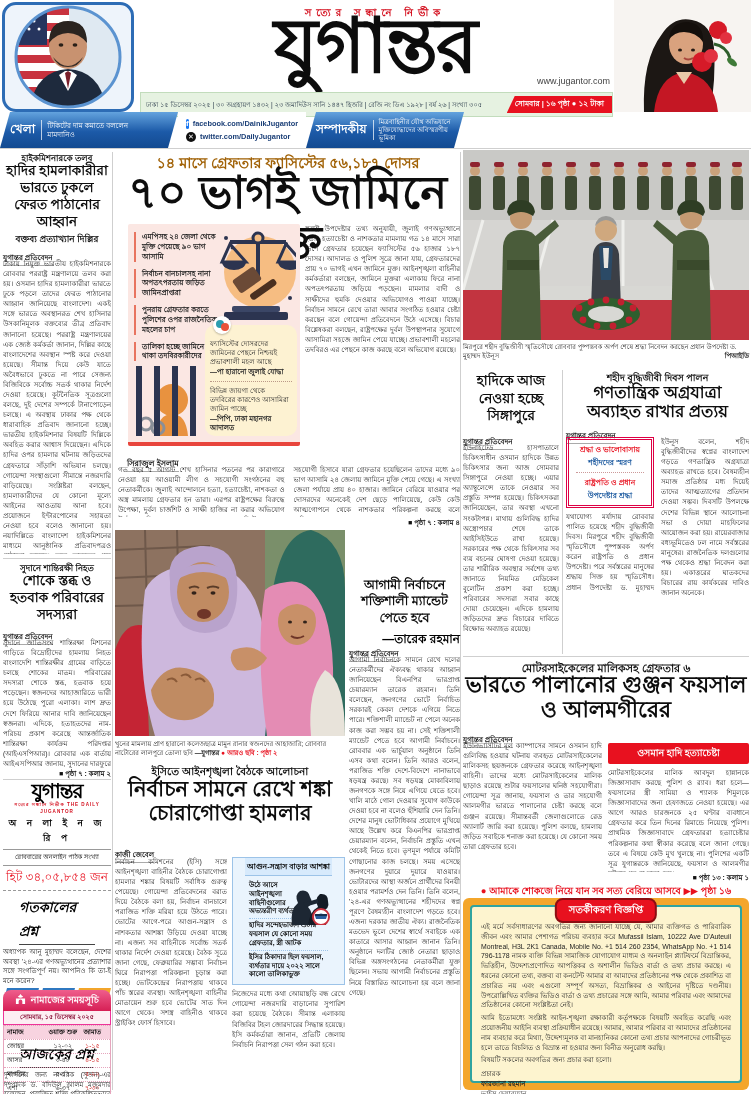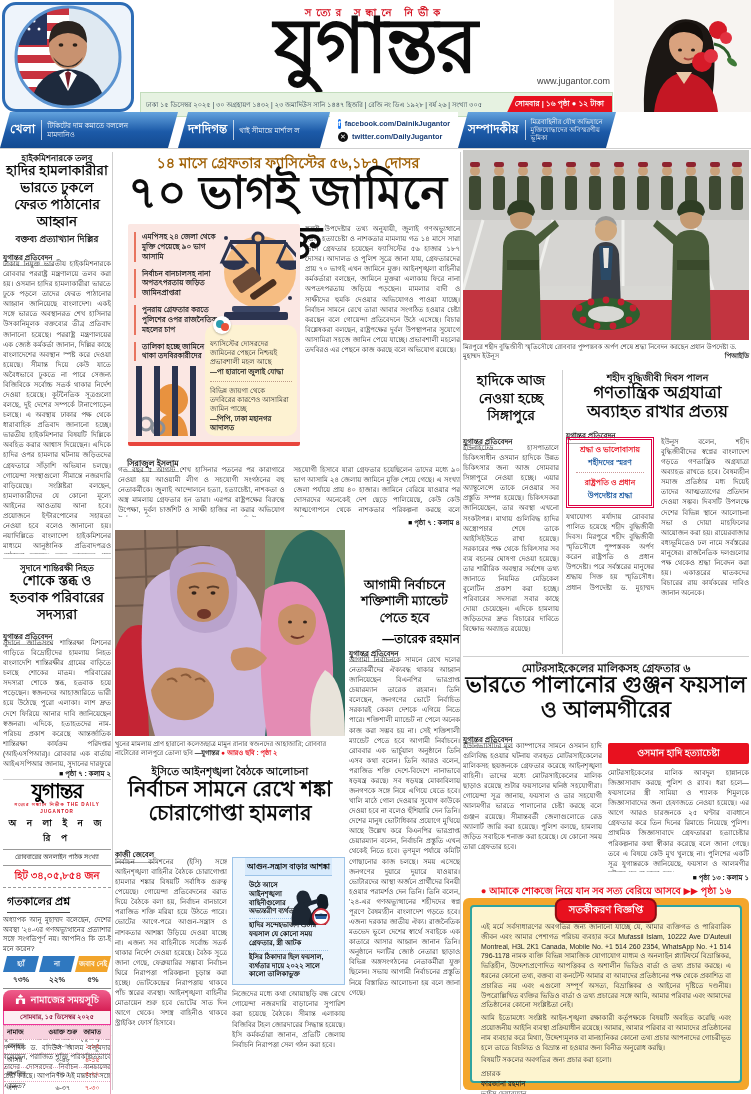--- a/index.html
+++ b/index.html
@@ -45,22 +45,22 @@
   .qbox{position:absolute;right:3px;bottom:6px;width:92px;background:#fdf2d2;border-radius:10px;padding:14px 5px 4px;font-size:7px;line-height:1.3;color:#222;}
   .qsrc{font-weight:bold;display:block;margin-top:1px;}
   .qdiv{border-top:1px dotted #b98;margin:4px 0;}
   .qicon{position:absolute;top:-9px;left:8px;width:18px;height:18px;background:#fff;border-radius:50%;box-shadow:0 1px 2px rgba(0,0,0,.25);}
   
   .pollbox{left:3px;top:781px;width:108px;}
   .plogo{font-size:20px;font-weight:900;letter-spacing:-1px;line-height:20px;}
   .plogo-sub{font-size:4.6px;color:#d40f1e;font-weight:bold;letter-spacing:1px;}
   .psurvey{font-size:9px;font-weight:bold;letter-spacing:4px;margin-top:2px;}
   .preaders{font-size:6.4px;border-top:1px solid #999;border-bottom:1px solid #999;padding:2px 0;margin-top:3px;}
-  .phits{font-size:10px;font-weight:bold;color:#e8111f;border-bottom:1px dashed #999;padding:2px 0;}
-  .pqh{font-size:11px;font-weight:900;margin:5px 4px 2px;border-bottom:1px solid #444;display:inline-block;}
+  .phits{font-size:12px;font-weight:normal;color:#e8111f;border-bottom:1px dashed #999;padding:2px 0;}
+  .pqh{font-size:14px;font-weight:900;margin:5px 16px 2px;border-bottom:1px solid #444;display:inline-block;font-style:italic;}
   .pq{font-size:6.8px;line-height:1.4;color:#1c1c1c;}
   .ptab{display:flex;margin-top:3px;}
   .ptab div{flex:1;font-size:6.8px;font-weight:bold;color:#fff;text-align:center;padding:2px 0;clip-path:polygon(4px 0,100% 0,calc(100% - 4px) 100%,0 100%);}
   .pvals{display:flex;border-bottom:1px solid #888;}
   .pvals div{flex:1;text-align:center;font-size:7.4px;font-weight:bold;padding:2px 0;color:#222;}
   .ptot{font-size:6.8px;font-weight:bold;text-align:center;border-bottom:1px solid #888;padding:2px 0;}
   .plink{margin-top:4px;background:#e7f1fb;border:1px solid #bcd6ee;padding:3px 4px;display:flex;flex-direction:column;gap:3px;}
   .plrow{display:flex;align-items:center;gap:4px;font-size:7.2px;font-weight:bold;color:#1b4c8f;}
   .ptag{margin-left:auto;background:#e8111f;color:#fff;font-size:5.8px;padding:1px 3px;border-radius:2px;}
   .glob{width:9px;height:9px;border:1.5px solid #2a76c4;border-radius:50%;position:relative;}
@@ -164,24 +164,20 @@
 
   <div class="abs datebar">
     <span>ঢাকা ১৫ ডিসেম্বর ২০২৫ | ৩০ অগ্রহায়ণ ১৪৩২ | ২৩ জমাদিউস সানি ১৪৪৭ হিজরি | রেজি নং ডিএ ১৯২৮ | বর্ষ ২৬ | সংখ্যা ৩০৫</span>
     <span class="issue">সোমবার | ১৬ পৃষ্ঠা ● ১২ টাকা</span>
   </div>
 
   <div class="abs navbar">
     <div class="nseg" style="width:178px">
       <span class="lab">খেলা</span>
       <span class="tea">টিকিটের দাম কমাতে বললেন মামদানিও</span>
-    </div>
-    <div class="nseg" style="width:152px">
-      <span class="lab">দশদিগন্ত</span>
-      <span class="tea">থাই সীমান্তে মার্শাল ল</span>
     </div>
     <div class="nsoc" style="width:128px">
       <div class="socrow">
         <span class="fbic">f</span>
         <span>facebook.com/DainikJugantor</span>
       </div>
       <div class="socrow">
         <span class="xic">✕</span>
         <span>twitter.com/DailyJugantor</span>
       </div>

